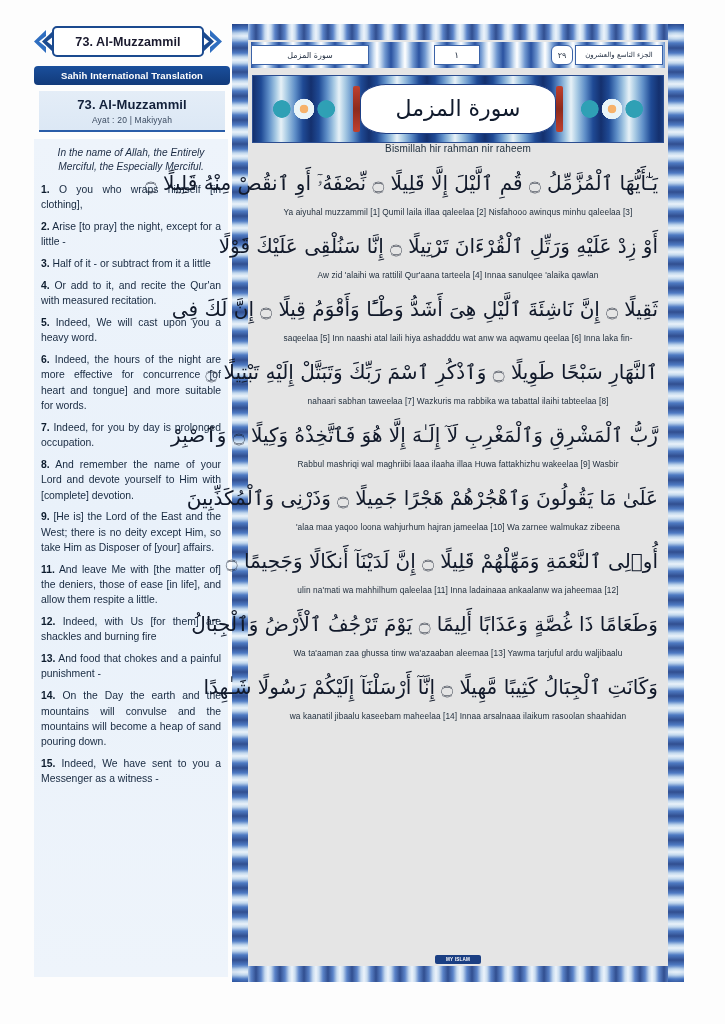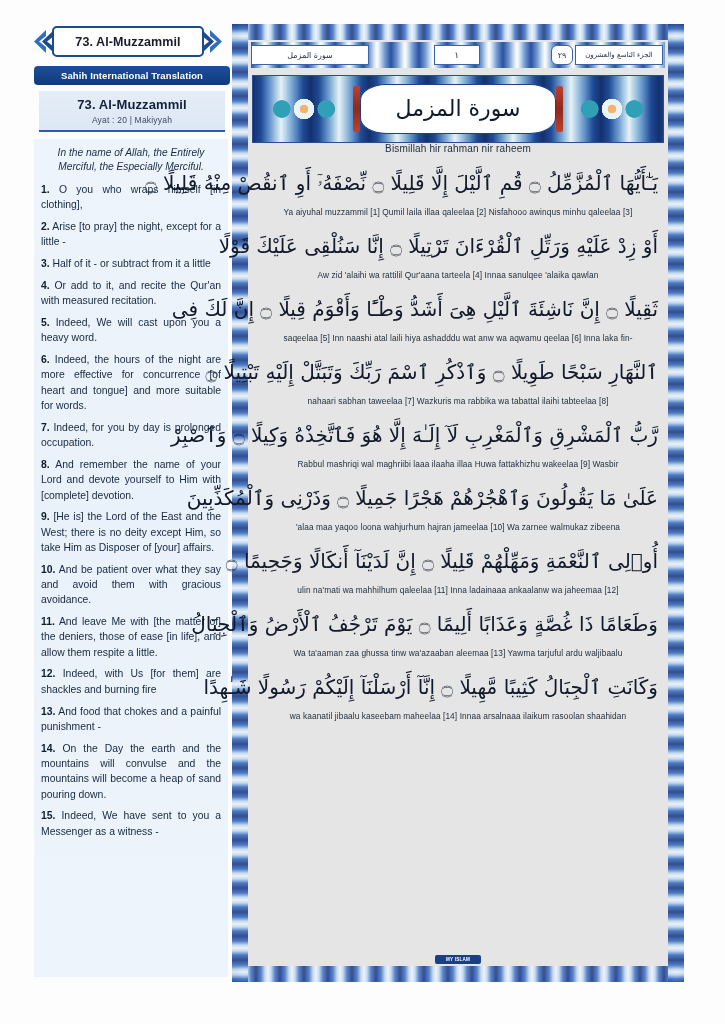--- a/index.html
+++ b/index.html
@@ -277,21 +277,20 @@
       <div id="ayah-list">
           <div class="ayah"><span class="n">1.</span> <span>O you who wraps himself [in clothing],</span></div>
           <div class="ayah"><span class="n">2.</span> <span>Arise [to pray] the night, except for a little -</span></div>
           <div class="ayah"><span class="n">3.</span> <span>Half of it - or subtract from it a little</span></div>
           <div class="ayah"><span class="n">4.</span> <span>Or add to it, and recite the Qur'an with measured recitation.</span></div>
           <div class="ayah"><span class="n">5.</span> <span>Indeed, We will cast upon you a heavy word.</span></div>
           <div class="ayah"><span class="n">6.</span> <span>Indeed, the hours of the night are more effective for concurrence [of heart and tongue] and more suitable for words.</span></div>
           <div class="ayah"><span class="n">7.</span> <span>Indeed, for you by day is prolonged occupation.</span></div>
           <div class="ayah"><span class="n">8.</span> <span>And remember the name of your Lord and devote yourself to Him with [complete] devotion.</span></div>
           <div class="ayah"><span class="n">9.</span> <span>[He is] the Lord of the East and the West; there is no deity except Him, so take Him as Disposer of [your] affairs.</span></div>
-          <div class="ayah"><span class="n">10.</span> <span>And be patient over what they say and avoid them with gracious avoidance.</span></div>
           <div class="ayah"><span class="n">11.</span> <span>And leave Me with [the matter of] the deniers, those of ease [in life], and allow them respite a little.</span></div>
           <div class="ayah"><span class="n">12.</span> <span>Indeed, with Us [for them] are shackles and burning fire</span></div>
           <div class="ayah"><span class="n">13.</span> <span>And food that chokes and a painful punishment -</span></div>
           <div class="ayah"><span class="n">14.</span> <span>On the Day the earth and the mountains will convulse and the mountains will become a heap of sand pouring down.</span></div>
           <div class="ayah"><span class="n">15.</span> <span>Indeed, We have sent to you a Messenger as a witness -</span></div>
         </div>
     </div>
   </div>
 
   <div id="right-panel">

